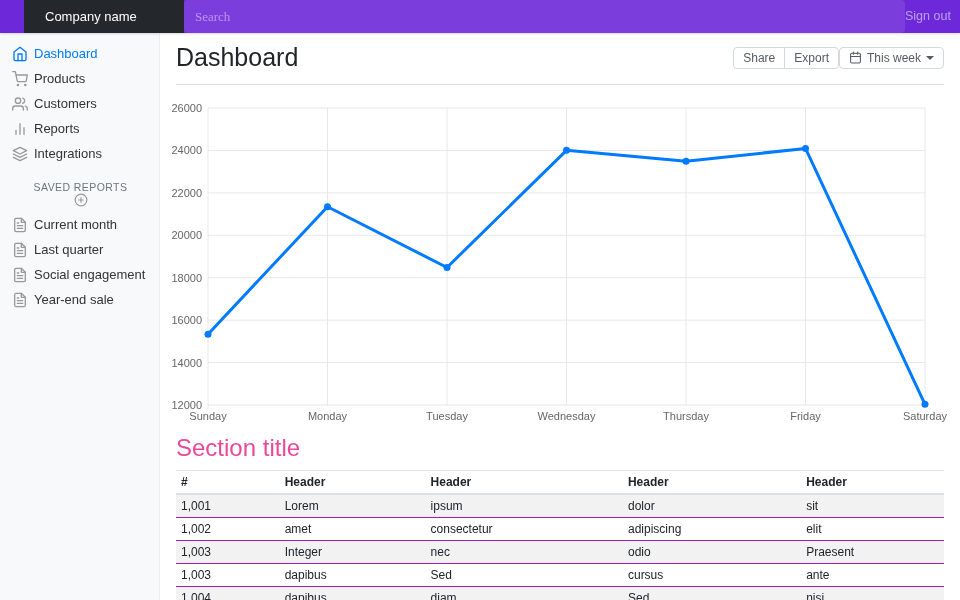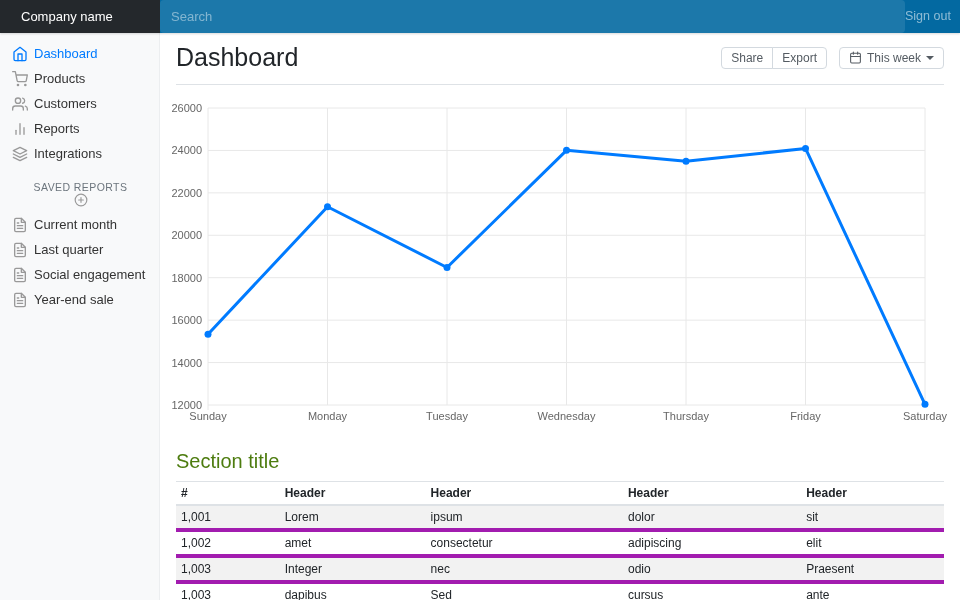--- a/index.html
+++ b/index.html
@@ -3,28 +3,28 @@
 <meta charset="utf-8">
 <style>
   * { box-sizing: border-box; }
   html,body { margin:0; padding:0; }
   body {
     width:960px; height:600px; overflow:hidden;
     font-family:"Liberation Sans", sans-serif;
     background:#fff; color:#212529;
   }
   
-  .navbar { height:33px; display:flex; background:#0369a1; box-shadow:0 1px 2px rgba(0,0,0,.15); position:relative; z-index:5; }
+  .navbar { height:33px; display:flex; background:#6d28d9; box-shadow:0 1px 2px rgba(0,0,0,.15); position:relative; z-index:5;padding-left:24px; }
   .brand {
     width:160px; flex-shrink:0; background:#24282c; color:#fff;
     font-size:13px; line-height:33px; padding-left:21px; text-decoration:none;
   }
   .search {
     flex:1; background:rgba(255,255,255,.1); border:0; outline:none;
-    color:#fff; font-size:13px; padding:0 11px; font-family:Liberation Sans, sans-serif; border-radius:4px;
+    color:#fff; font-size:13px; padding:0 11px; font-family:Liberation Serif, serif; border-radius:4px;
   }
   .search::placeholder { color:rgba(255,255,255,.45); }
   .signout {
     width:55px; flex-shrink:0; color:rgba(255,255,255,.55); font-size:12.5px;
     line-height:33px; text-align:left; text-decoration:none;
   }
   
   .layout { display:flex; height:567px; }
   .sidebar {
     width:160px; flex-shrink:0; background:#f8f9fa;
@@ -44,44 +44,44 @@
     font-size:10.5px; color:#6c757d; letter-spacing:.04em;flex-direction:column;
   }
   .sidebar-heading .icn { color:#999; display:inline-flex; cursor:pointer; }
   
   main { flex:1; padding:0 16px; overflow:hidden; }
   .page-header {
     display:flex; align-items:center; justify-content:space-between;
     border-bottom:1px solid #dee2e6; padding:10px 0 12px;
   }
   h1 { font-size:25px; font-weight:500; margin:0; color:#212529; }
-  .toolbar { display:flex; align-items:center; gap:12px; }
+  .toolbar { display:flex; align-items:center; gap:0; }
   .btn {
     font-size:12px; font-family:inherit; padding:3px 9px; background:#fff;
     border:1px solid #d3d9df; color:#545b62; border-radius:4px; cursor:pointer; line-height:14px;
   }
   .btn-group { display:flex; }
   .btn-group .btn:first-child { border-radius:4px 0 0 4px; }
   .btn-group .btn:last-child { border-radius:0 4px 4px 0; margin-left:-1px; }
   .btn-period { display:flex; align-items:center; gap:5px; }
   .btn-period .icn { display:inline-flex; }
   .caret {
     width:0; height:0; border:4px solid transparent;
     border-top-color:#545b62; margin-top:4px;
   }
   #chart-svg { display:block; margin-top:13px; overflow:visible; }
   #chart-svg text { font-family:"Liberation Sans", sans-serif; }
-  h2 { font-size:20px; font-weight:500; margin:20px 0 8px; color:#4d7c0f; }
+  h2 { font-size:24px; font-weight:500; margin:4px 0 8px; color:#ec4899; }
   
   table { width:100%; border-collapse:collapse; font-size:12px; color:#212529; }
   thead th {
     text-align:left; font-weight:bold; padding:4px 5px;
     border-top:1px solid #dee2e6; border-bottom:2px solid #dee2e6;
   }
-  tbody td { padding:4px 5px; border-top:4px solid #a21caf; }
+  tbody td { padding:4px 5px; border-top:1px solid #a21caf; }
   tbody tr:first-child td { border-top:0; }
   tbody tr:nth-child(odd) { background:#f2f2f2; }
 </style>
 </head>
 <body>
 
 <header class="navbar">
   <a class="brand">Company name</a>
   <input class="search" type="text" placeholder="Search" style="">
   <a class="signout">Sign out</a>

